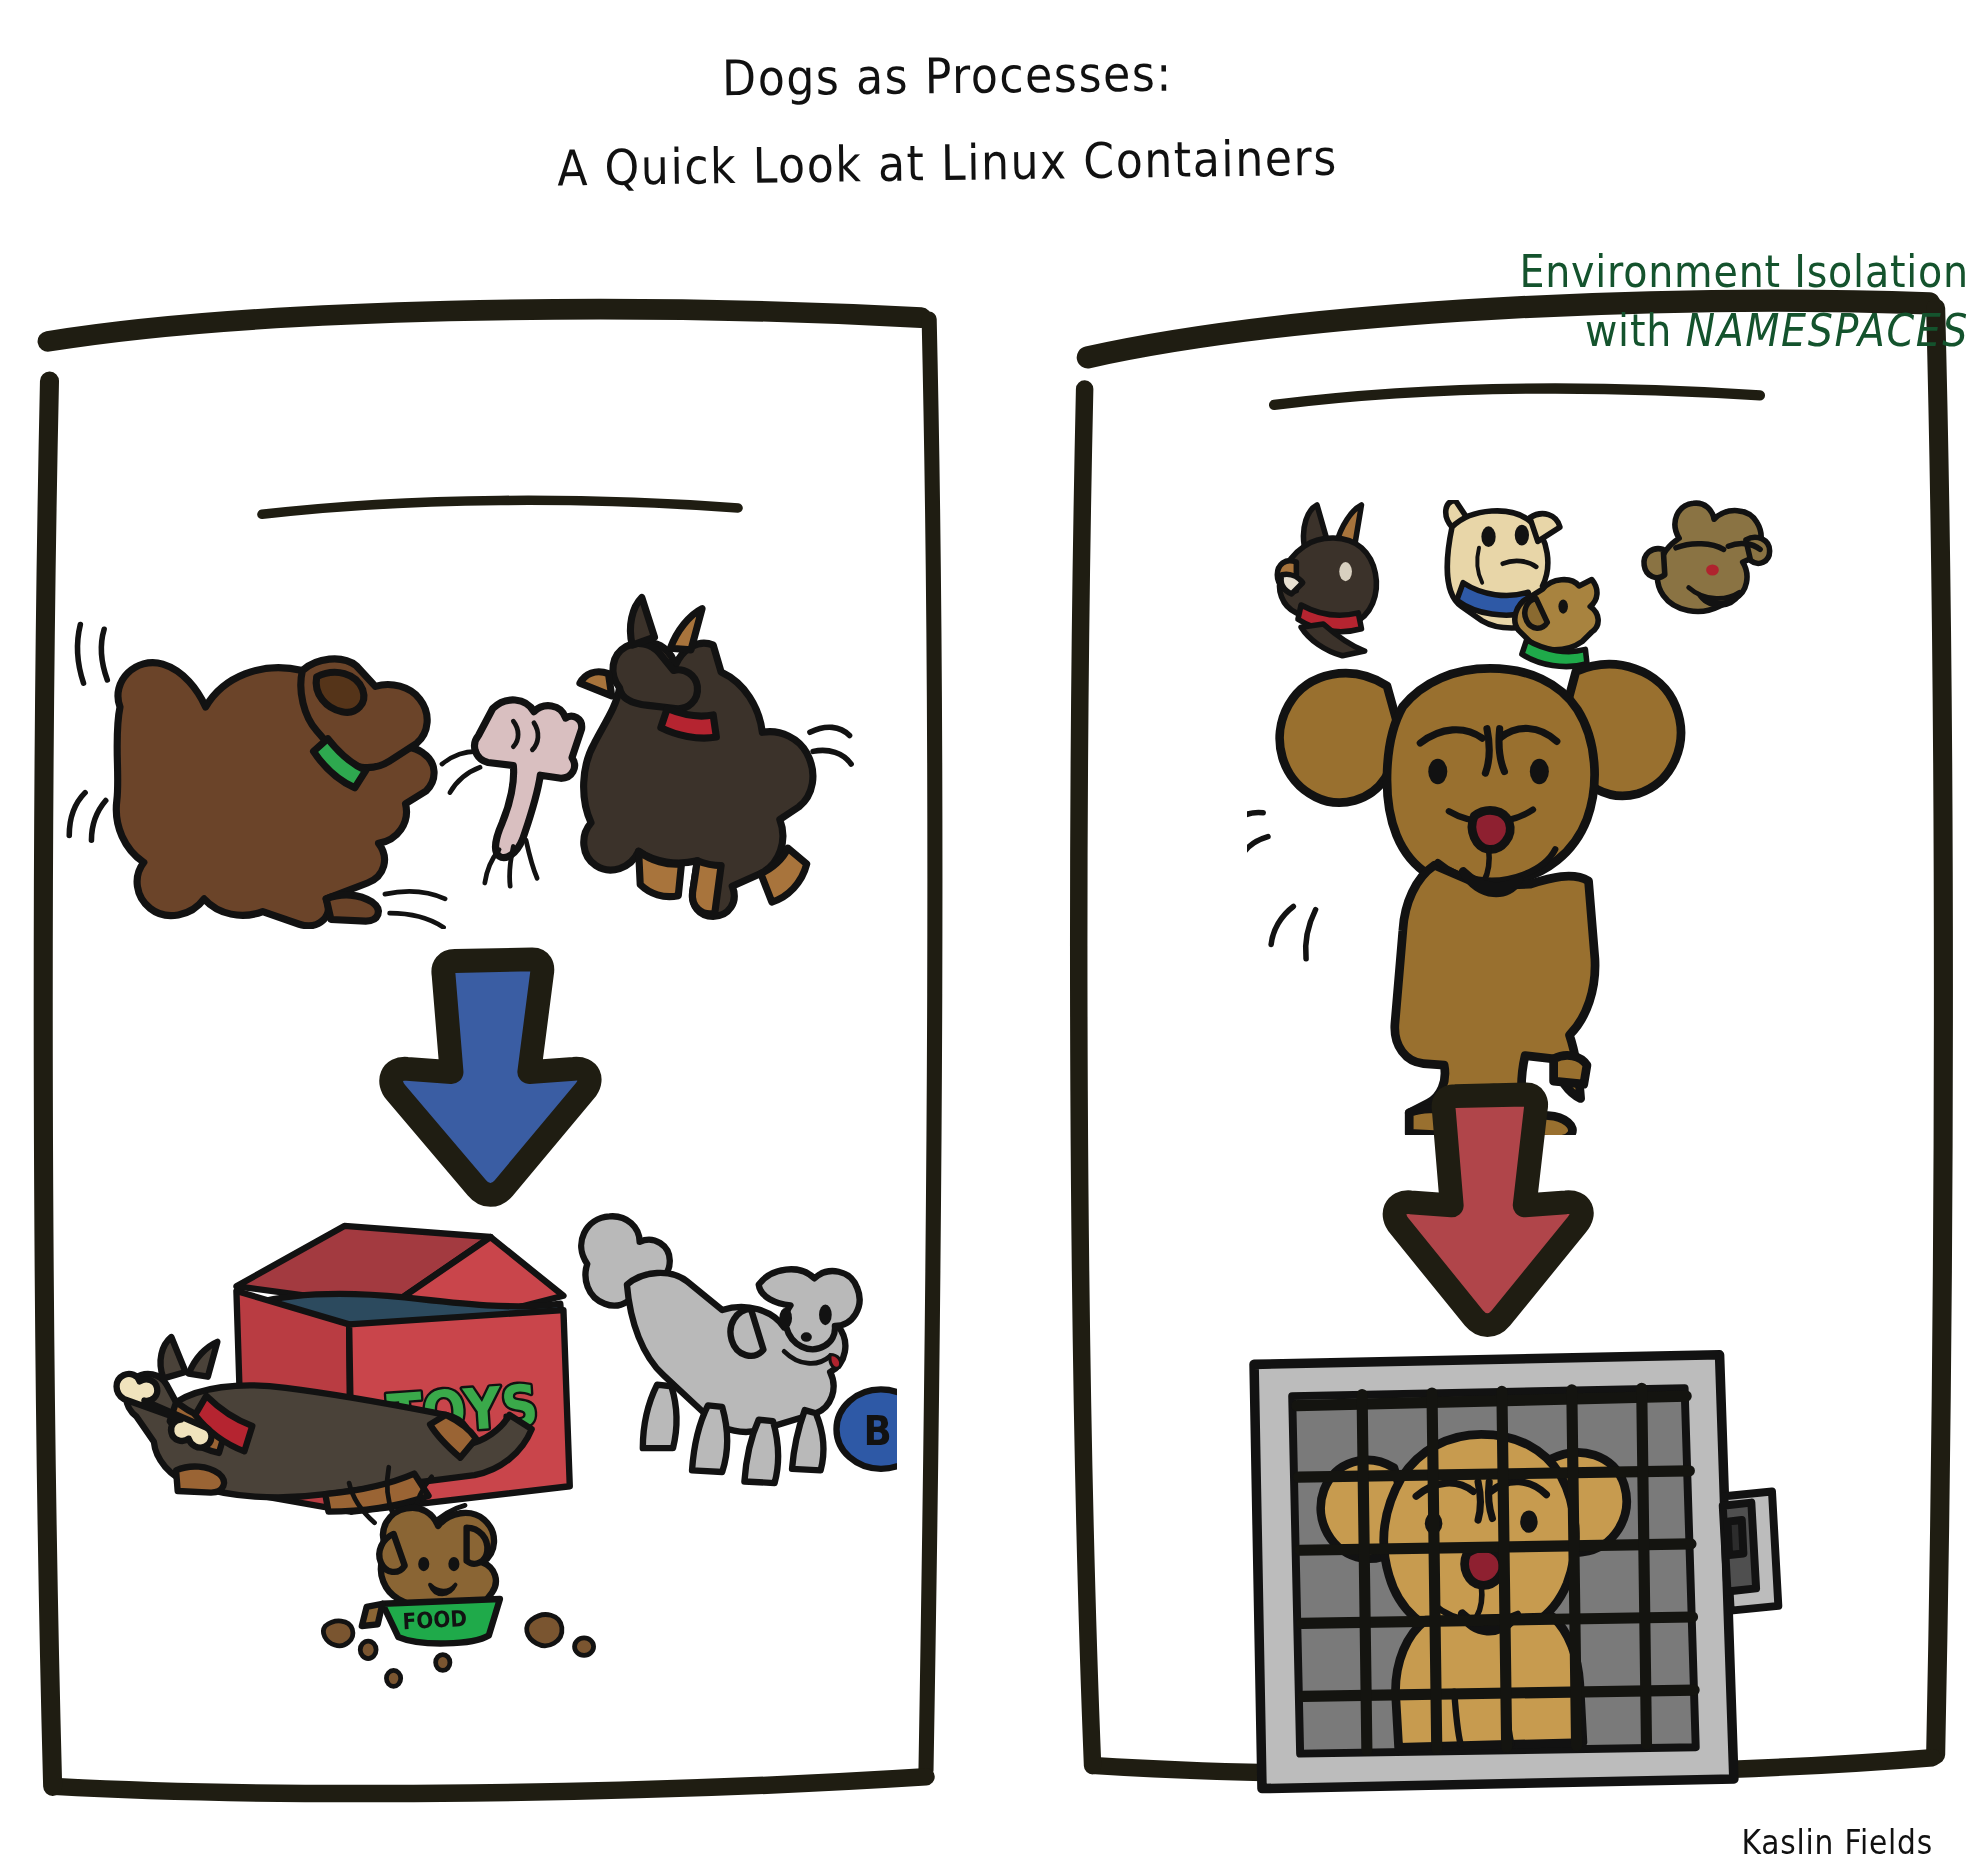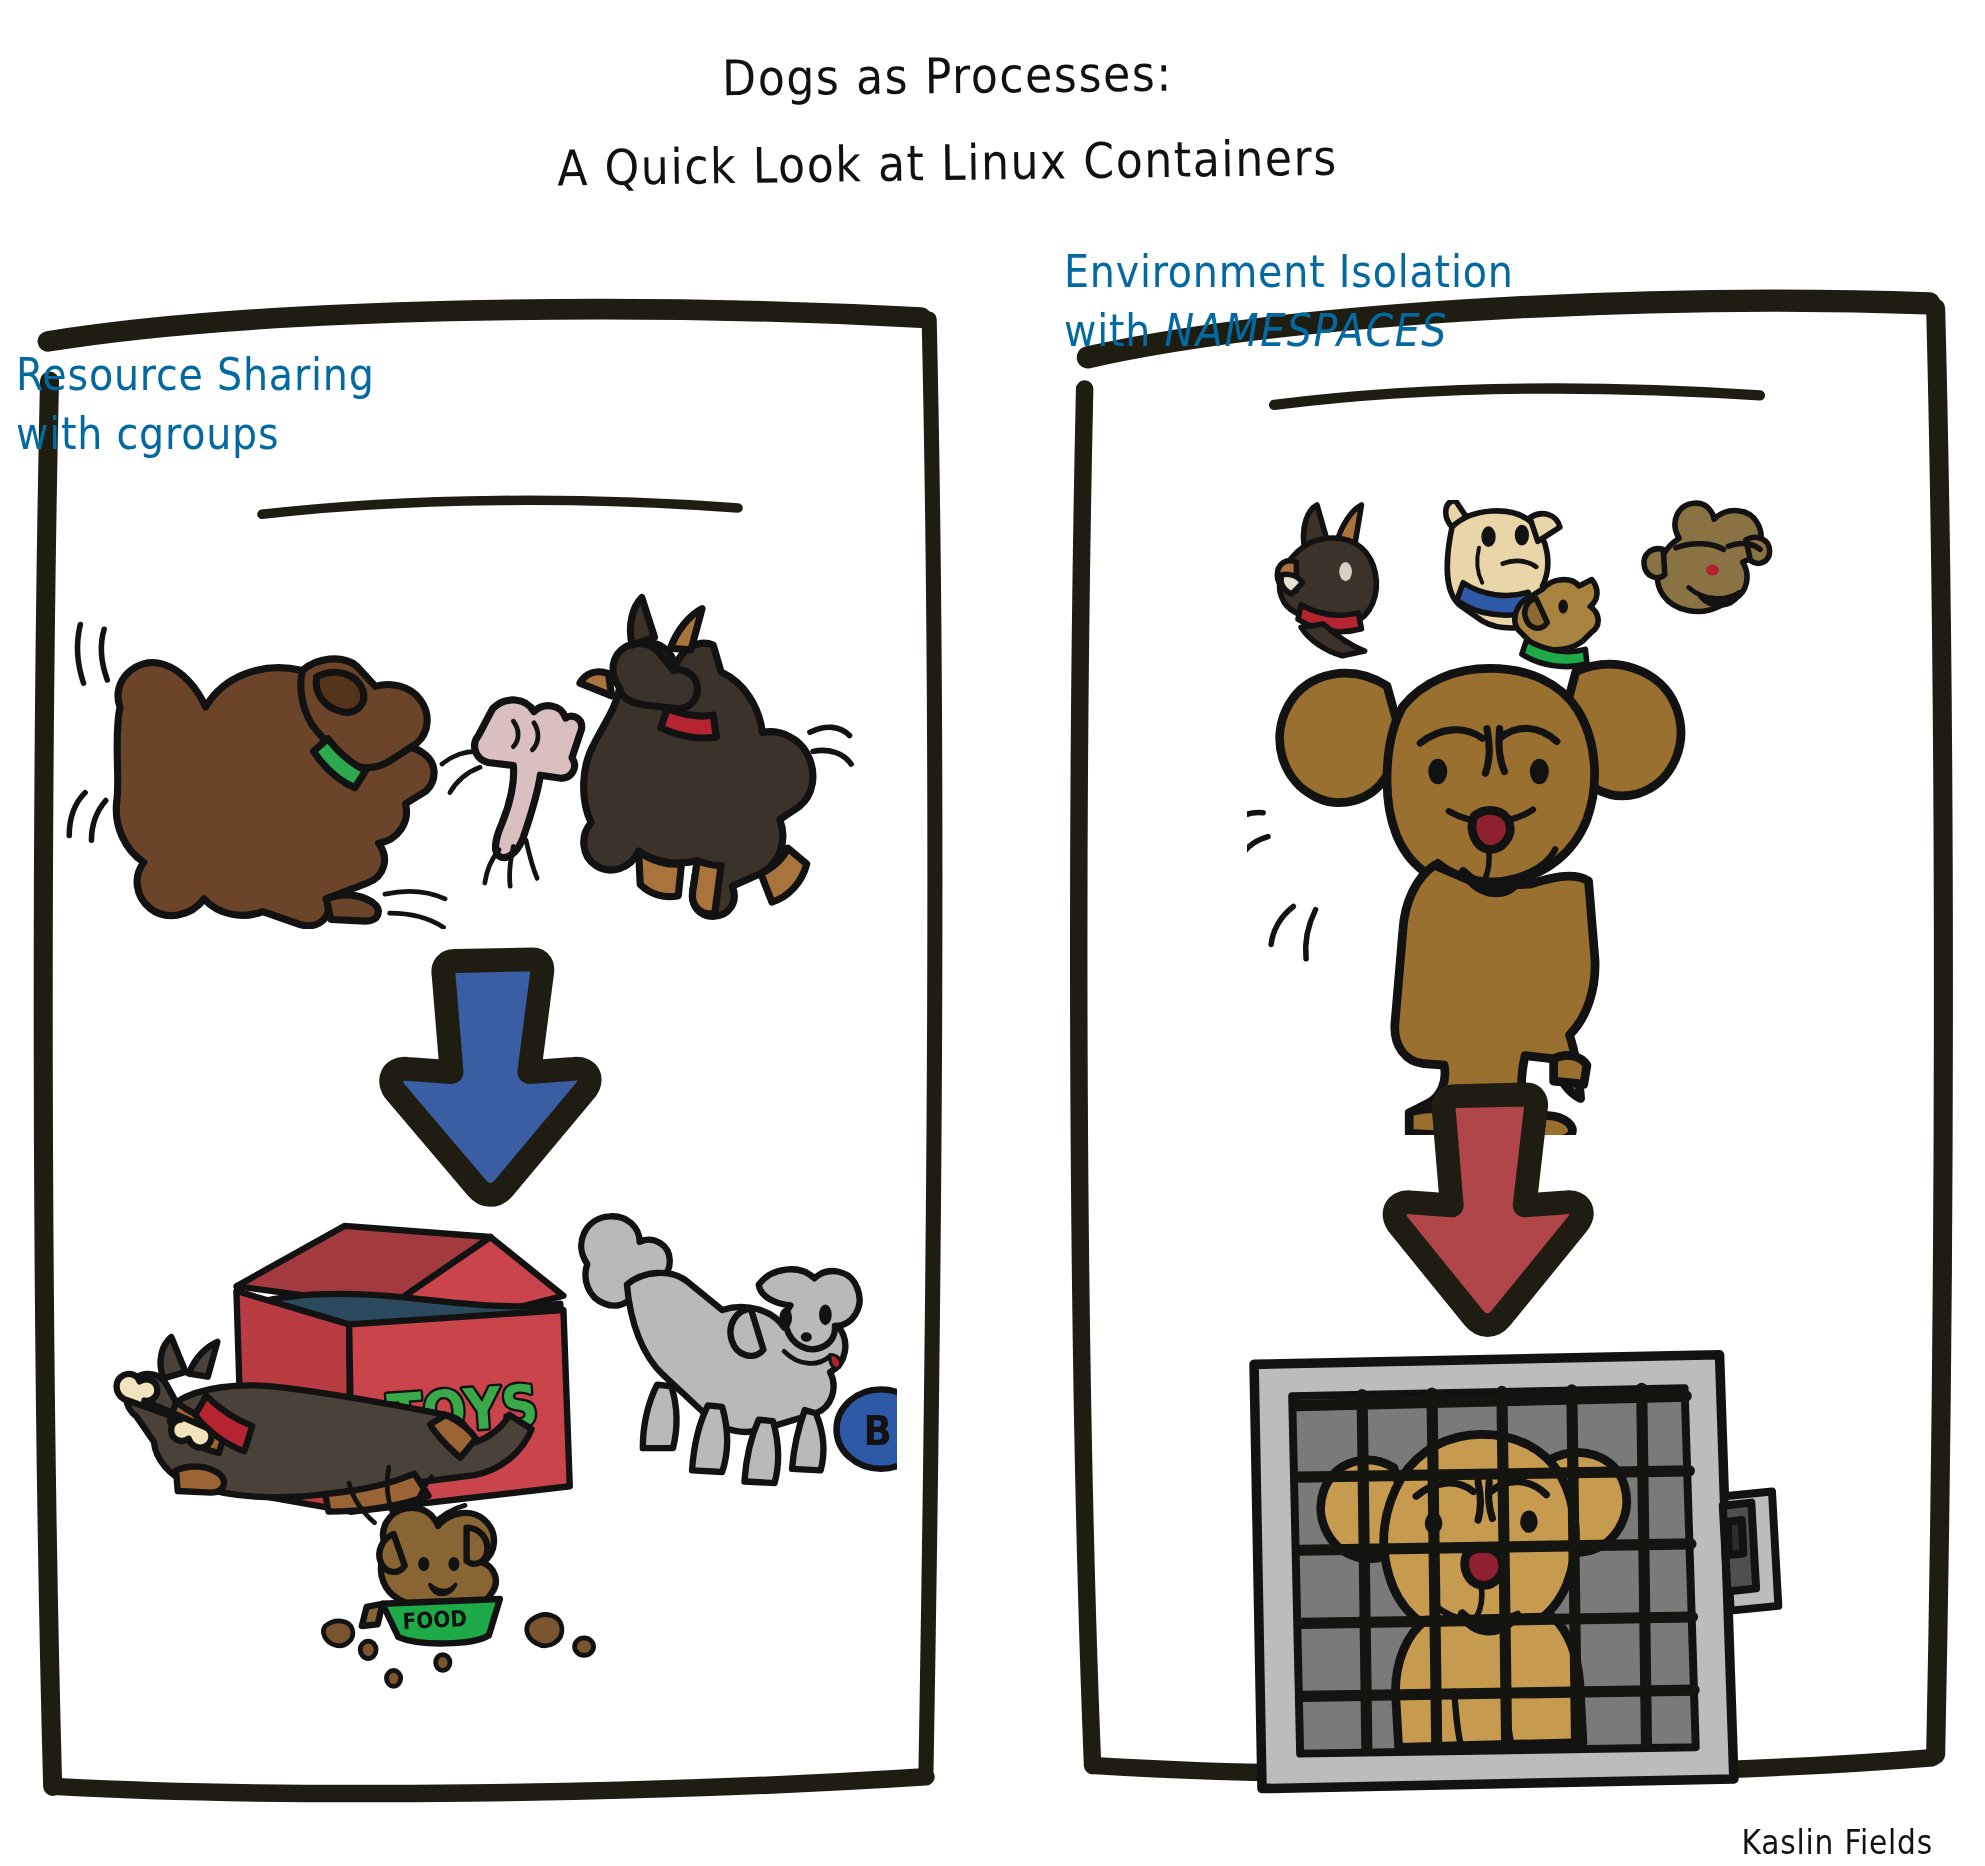--- a/index.html
+++ b/index.html
@@ -18,23 +18,23 @@
     transform:rotate(-0.6deg);
   }
   .title-line2{
     font-family:"DejaVu Sans Condensed","Liberation Sans",sans-serif;
     font-size:49px;letter-spacing:1.6px;font-weight:400;color:#111;
     margin-top:30px;transform:rotate(-0.8deg);
   }
 
   .panel{position:absolute;}
   .panel-heading{
-    position:absolute;width:100%;text-align:left;
+    position:absolute;width:100%;text-align:right;
     font-family:"DejaVu Sans Condensed","Liberation Sans",sans-serif;
-    color:#0369a1;pointer-events:none;
+    color:#14532d;pointer-events:none;
   }
   .ph-l1{font-size:44px;letter-spacing:0.8px;}
   .ph-l2{font-size:44px;letter-spacing:0.8px;margin-top:8px;}
   .ph-em{font-style:italic;letter-spacing:1.6px;}
 
   .credit{
     position:absolute;right:52px;bottom:4px;
     font-family:"DejaVu Sans Condensed","Liberation Sans",sans-serif;
     font-size:33px;color:#111;letter-spacing:0.8px;
   }
@@ -51,24 +51,20 @@
 
 <div class="panel" style="left:16px;top:262px;width:953px;height:1572px;">
 
   <svg class="abs" style="left:0;top:0;" width="953" height="1572" viewBox="0 0 1200 1980">
     <path d="M40,100 C300,58 760,50 1140,70" stroke="#1f1d12" stroke-width="26" fill="none" stroke-linecap="round"></path>
     <path d="M1150,72 C1162,600 1158,1200 1146,1900" stroke="#1f1d12" stroke-width="19" fill="none" stroke-linecap="round"></path>
     <path d="M1146,1908 C800,1930 330,1936 48,1920" stroke="#1f1d12" stroke-width="22" fill="none" stroke-linecap="round"></path>
     <path d="M42,150 C30,700 32,1400 46,1920" stroke="#1f1d12" stroke-width="24" fill="none" stroke-linecap="round"></path>
   </svg>
 
-  <div class="panel-heading" style="top:87px;">
-    <div class="ph-l1">Resource Sharing</div>
-    <div class="ph-l2">with cgroups</div>
-  </div>
   <svg class="abs" style="left:238px;top:230px;" width="492" height="32" viewBox="0 0 620 40">
     <path d="M10,28 C200,6 420,6 610,20" stroke="#1f1d12" stroke-width="12" fill="none" stroke-linecap="round"></path>
   </svg>
 
   <svg class="abs" style="left:48px;top:326px;" width="794" height="341" viewBox="0 0 1000 430">
     <g stroke="#121212" stroke-width="9" stroke-linejoin="round" stroke-linecap="round">
 
       <g fill="none" stroke-width="7">
         <path d="M24,120 C16,96 14,70 20,46"></path>
         <path d="M54,116 C46,94 44,72 50,52"></path>

